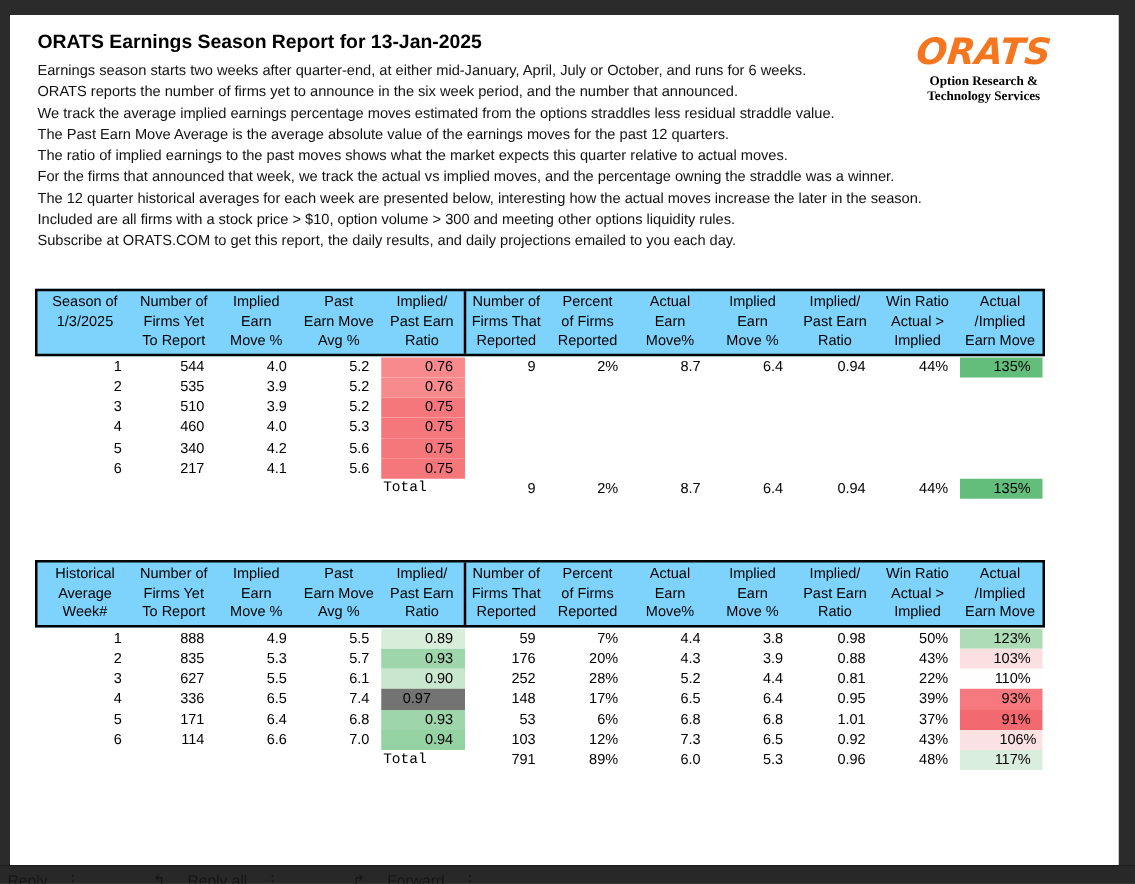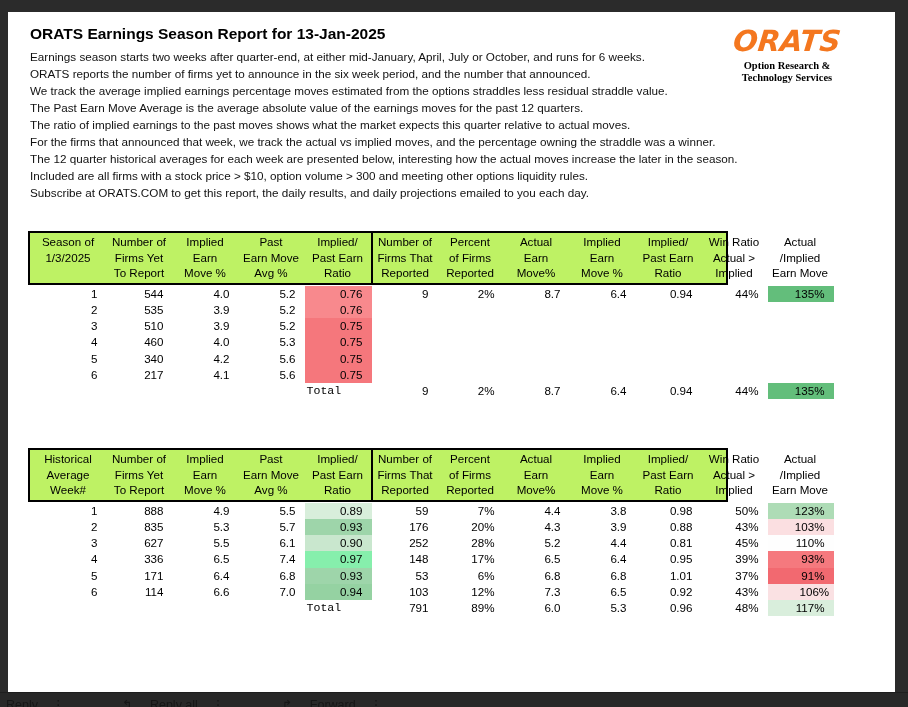--- a/index.html
+++ b/index.html
@@ -28,22 +28,22 @@
     letter-spacing:0px;transform:skewX(-6deg);
     font-family:"DejaVu Sans", sans-serif;
   }
   .logo-caption{
     font-size:10.5px;font-weight:bold;color:#000;line-height:12px;margin-top:2px;font-family:Liberation Serif, serif;
   }
   .tbl{position:absolute;left:20px;width:808px;}
   .tbl1{top:219px;}
   .tbl2{top:436px;}
   .thead{
-    display:grid;border:2.5px solid #000;box-sizing:border-box;width:700px;
-    background:#bef264;
+    display:grid;border:2.5px solid #000;box-sizing:border-box;width:808px;
+    background:#7dd3fc;
   }
   .hcell{
     font-size:11.6px;color:#000;text-align:center;line-height:15.6px;
     white-space:pre-line;padding:1px 0 2px 0;
   }
   .hcell.div-l{border-left:2.5px solid #000;}
   .tbody{padding-left:2.5px;box-sizing:border-box;width:808px;margin-top:1px;}
   .trow{display:grid;height:16.2px;}
   .cell{
     font-size:11.6px;color:#000;line-height:16.2px;
@@ -301,29 +301,29 @@
           <div class="cell">3</div>
           <div class="cell">627</div>
           <div class="cell">5.5</div>
           <div class="cell">6.1</div>
           <div class="cell" style="background: rgb(201, 231, 206);">0.90</div>
           <div class="cell">252</div>
           <div class="cell">28%</div>
           <div class="cell">5.2</div>
           <div class="cell">4.4</div>
           <div class="cell">0.81</div>
-          <div class="cell">45%</div>
+          <div class="cell">22%</div>
           <div class="cell" style="background: rgb(254, 254, 254);">110%</div>
         </div>
         <div class="trow" style="grid-template-columns: 76px 66px 66px 66px 67px 66px 66px 66px 66px 66px 66px 66px;">
           <div class="cell">4</div>
           <div class="cell">336</div>
           <div class="cell">6.5</div>
           <div class="cell">7.4</div>
-          <div class="cell" style="background: #86efac;">0.97</div>
+          <div class="cell" style="background: #737373; text-align: center;">0.97</div>
           <div class="cell">148</div>
           <div class="cell">17%</div>
           <div class="cell">6.5</div>
           <div class="cell">6.4</div>
           <div class="cell">0.95</div>
           <div class="cell">39%</div>
           <div class="cell" style="background: rgb(245, 121, 126);">93%</div>
         </div>
         <div class="trow" style="grid-template-columns: 76px 66px 66px 66px 67px 66px 66px 66px 66px 66px 66px 66px;">
           <div class="cell">5</div>

